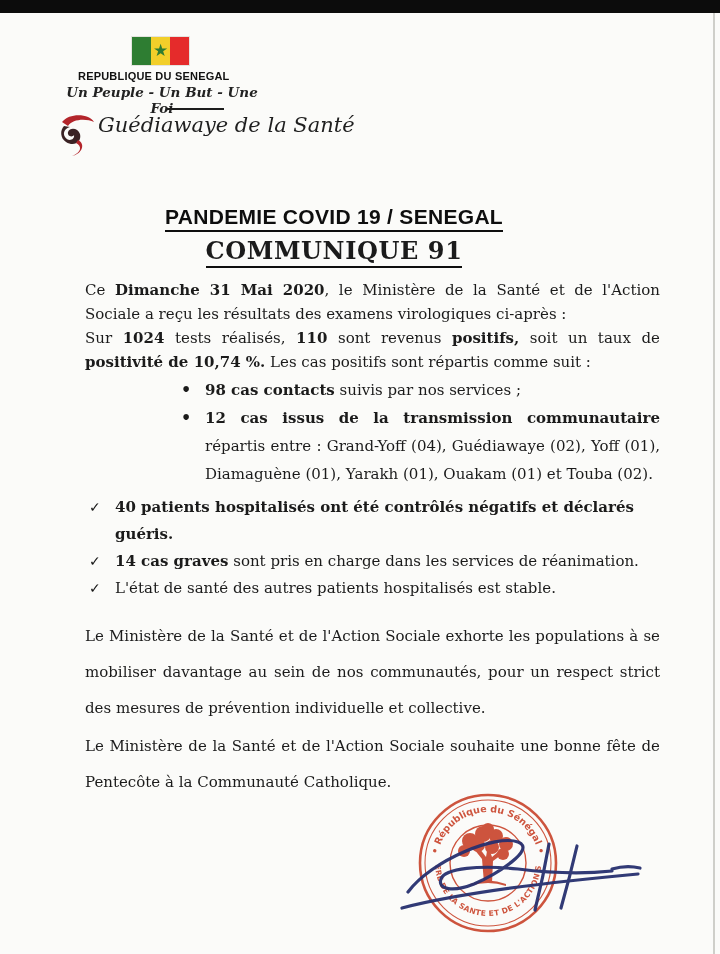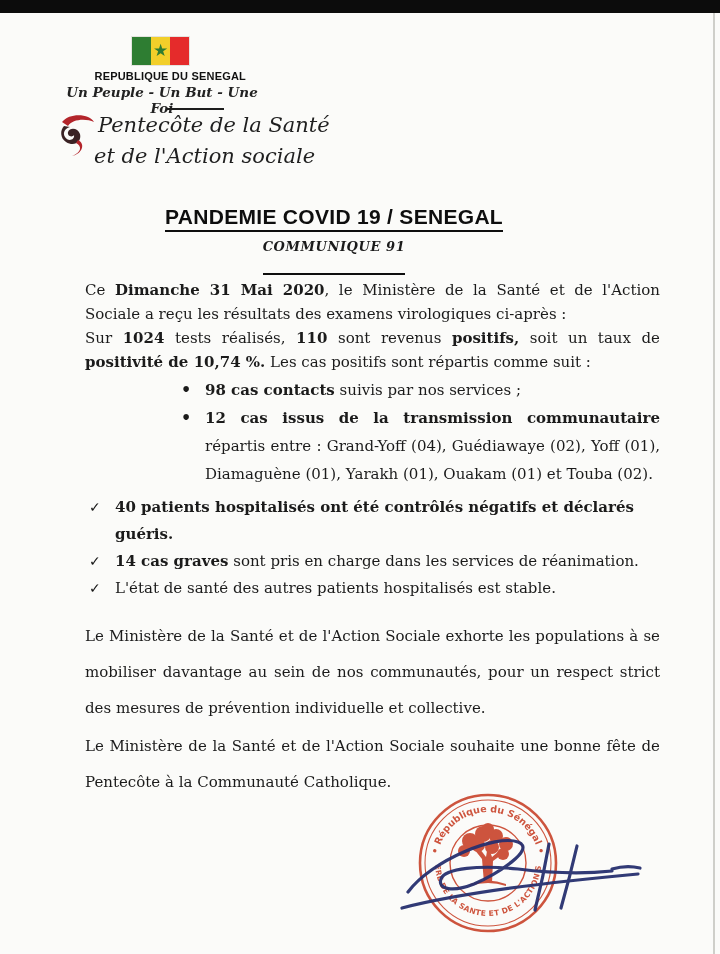--- a/index.html
+++ b/index.html
@@ -8,37 +8,37 @@
   .topbar{position:absolute;left:0;top:0;width:720px;height:13px;background:#0c0c0c;}
   .edge-right{position:absolute;top:13px;right:5px;width:2px;height:941px;background:#cfcfca;}
 
   
   .flag{position:absolute;left:132px;top:37px;width:57px;height:28px;display:flex;box-shadow:0 0 0 1px #e4e4df;}
   .flag .g{flex:1;background:#2e7d32;}
   .flag .y{flex:1;background:#f2cf2a;position:relative;}
   .flag .r{flex:1;background:#e52b2b;}
   .flag .star{position:absolute;left:50%;top:50%;transform:translate(-50%,-54%);
               color:#2e7d32;font-size:17px;line-height:1;font-family:"DejaVu Sans",sans-serif;}
-  .republic{position:absolute;left:78px;top:70px;width:168px;text-align:right;
+  .republic{position:absolute;left:78px;top:70px;width:168px;text-align:left;
             font-family:"Liberation Sans",sans-serif;font-weight:bold;font-size:11px;letter-spacing:.2px;color:#111;}
   .motto{position:absolute;left:64px;top:84px;width:196px;text-align:center;
          font-style:italic;font-weight:bold;font-size:13.5px;color:#222;}
   .rule{position:absolute;left:167px;top:108px;width:57px;height:2px;background:#1d1d1d;}
   .ministry-logo{position:absolute;left:56px;top:112px;}
   .ministry{position:absolute;left:98px;top:113px;font-style:italic;font-size:21px;color:#1f1f1f;}
   .ministry .l2{margin-top:7px;margin-left:-4px;}
   .dateline{position:absolute;left:452px;top:113px;font-style:italic;font-size:20px;color:#1f1f1f;}
 
   
   .title-block{position:absolute;left:0;top:205px;width:668px;text-align:center;}
   .title-main{display:inline-block;font-family:"Liberation Sans",sans-serif;font-weight:bold;
               font-size:21px;letter-spacing:.3px;color:#0e0e0e;border-bottom:2.5px solid #0e0e0e;padding-bottom:1px;}
   .title-sub{margin-top:4px;}
-  .title-sub span{display:inline-block;font-weight:bold;font-style:italic;font-size:13px;
-              letter-spacing:.6px;border-bottom:2px solid #0e0e0e;padding-bottom:19px;}
+  .title-sub span{display:inline-block;font-weight:bold;font-size:24px;
+              letter-spacing:.6px;border-bottom:2px solid #0e0e0e;padding-bottom:1px;}
 
   
   .doc-body{position:absolute;left:85px;top:278px;width:575px;font-size:15px;}
   .doc-body b{font-weight:bold;}
   .para{text-align:justify;line-height:24px;}
   .bullets{margin:2px 0 6px 96px;}
   .bullet-row{display:flex;line-height:28px;}
   .bullet-row .dot{width:24px;flex:0 0 24px;font-weight:bold;font-size:16px;}
   .bullet-row .btxt{text-align:justify;flex:1;}
   .checks{margin:4px 0 0 4px;}
@@ -71,22 +71,21 @@
   <div class="motto">Un Peuple - Un But - Une Foi</div>
   <div class="rule"></div>
 
   <svg class="ministry-logo" width="40" height="46" viewBox="0 0 40 46">
     <path d="M6,10 C14,0 34,2 38,10 C30,6 16,7 12,14 Z" fill="#b3252b"></path>
     <path d="M8,14 C4,18 4,26 10,30 C18,35 26,30 24,22 C22,16 14,15 12,20 C11,24 16,26 18,23 C19,28 12,30 9,25 C6,20 10,16 14,15 Z" fill="#3a2224"></path>
     <path d="M22,28 C30,32 26,42 16,44 C26,40 26,34 20,31 Z" fill="#b3252b"></path>
   </svg>
 
   <div class="ministry">
-    <div class="l1">Pentecôte de la Santé</div>
-    <div class="l2">et de l'Action sociale</div>
+    <div class="l1">Guédiawaye de la Santé</div>
   </div>
 
   <div class="title-block">
     <span class="title-main">PANDEMIE COVID 19 / SENEGAL</span>
     <div class="title-sub">
       <span>COMMUNIQUE 91</span>
     </div>
   </div>
 
   <div class="doc-body">

